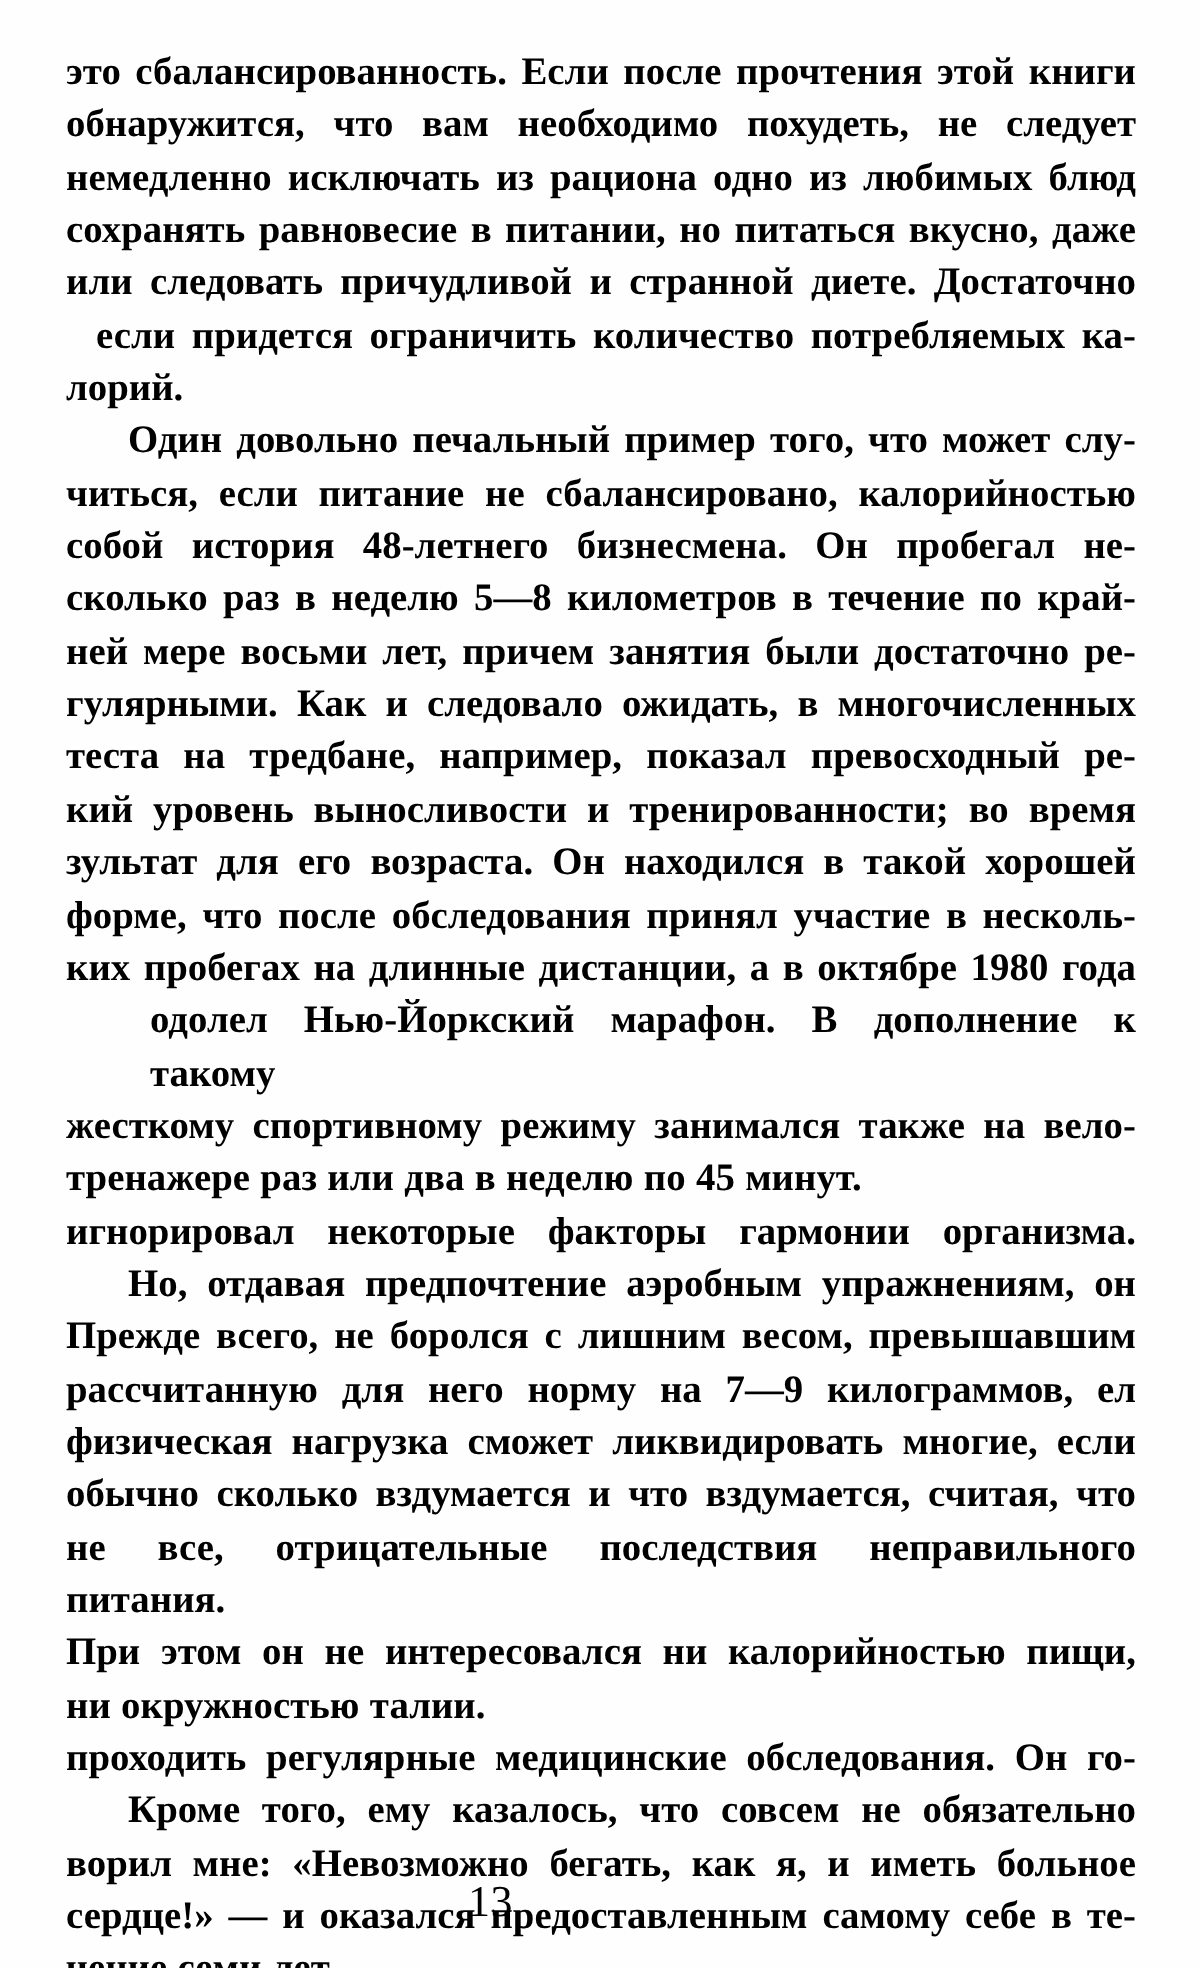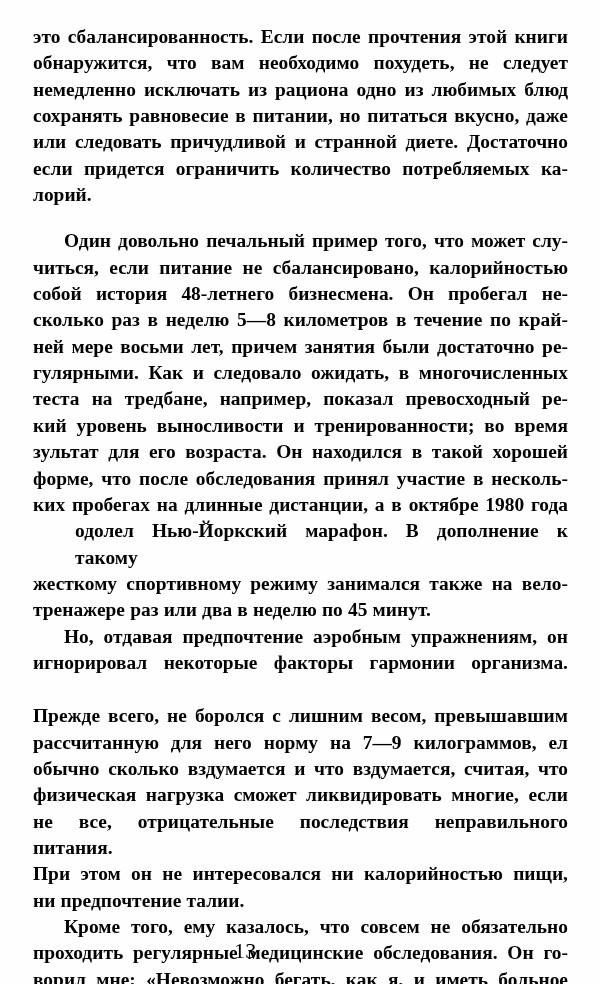--- a/index.html
+++ b/index.html
@@ -74,56 +74,56 @@
 <div class="page">
 
   <div class="text-column">
 
     <p class="para no-indent">
       <span class="line justify" style="text-indent: 0px;">это сбалансированность. Если после прочтения этой книги</span>
       <span class="line justify" style="text-indent: 0px;">обнаружится, что вам необходимо похудеть, не следует</span>
       <span class="line justify" style="text-indent: 0px;">немедленно исключать из рациона одно из любимых блюд</span>
       <span class="line justify" style="text-indent: 0px;">сохранять равновесие в питании, но питаться вкусно, даже</span>
       <span class="line justify" style="text-indent: 0px;">или следовать причудливой и странной диете. Достаточно</span>
-      <span class="line justify" style="text-indent: 0px;">если придется ограничить количество потребляемых ка-</span>
+      <span class="line justify" style="text-indent: 0px; margin-left: 15px;">если придется ограничить количество потребляемых ка-</span>
       <span class="line" style="text-indent: 0px;">лорий.</span>
     </p>
 
     <p class="para">
-      <span class="line justify first-line" style="text-indent: 0px; margin-left: 31px; margin-top: 20px;">Один довольно печальный пример того, что может слу-</span>
+      <span class="line justify first-line" style="text-indent: 0px; margin-left: 31px;">Один довольно печальный пример того, что может слу-</span>
       <span class="line justify" style="text-indent: 0px;">читься, если питание не сбалансировано, калорийностью</span>
       <span class="line justify" style="text-indent: 0px;">собой история 48-летнего бизнесмена. Он пробегал не-</span>
       <span class="line justify" style="text-indent: 0px;">сколько раз в неделю 5—8 километров в течение по край-</span>
       <span class="line justify" style="text-indent: 0px;">ней мере восьми лет, причем занятия были достаточно ре-</span>
       <span class="line justify" style="text-indent: 0px;">гулярными. Как и следовало ожидать, в многочисленных</span>
       <span class="line justify" style="text-indent: 0px;">теста на тредбане, например, показал превосходный ре-</span>
       <span class="line justify" style="text-indent: 0px;">кий уровень выносливости и тренированности; во время</span>
       <span class="line justify" style="text-indent: 0px;">зультат для его возраста. Он находился в такой хорошей</span>
       <span class="line justify" style="text-indent: 0px;">форме, что после обследования принял участие в несколь-</span>
       <span class="line justify" style="text-indent: 0px;">ких пробегах на длинные дистанции, а в октябре 1980 года</span>
       <span class="line justify" style="text-indent: 0px; margin-left: 42px;">одолел Нью-Йоркский марафон. В дополнение к такому</span>
       <span class="line justify" style="text-indent: 0px;">жесткому спортивному режиму занимался также на вело-</span>
       <span class="line" style="text-indent: 0px;">тренажере раз или два в неделю по 45 минут.</span>
     </p>
 
     <p class="para">
+      <span class="line justify" style="text-indent: 0px;">игнорировал некоторые факторы гармонии организма.</span>
       <span class="line justify first-line" style="text-indent: 0px; margin-left: 31px;">Но, отдавая предпочтение аэробным упражнениям, он</span>
-      <span class="line justify" style="text-indent: 0px;">игнорировал некоторые факторы гармонии организма.</span>
-      <span class="line justify" style="text-indent: 0px; margin-top: 27px;">Прежде всего, не боролся с лишним весом, превышавшим</span>
+      <span class="line justify" style="text-indent: 0px;">Прежде всего, не боролся с лишним весом, превышавшим</span>
       <span class="line justify" style="text-indent: 0px;">рассчитанную для него норму на 7—9 килограммов, ел</span>
+      <span class="line justify" style="text-indent: 0px;">физическая нагрузка сможет ликвидировать многие, если</span>
       <span class="line justify" style="text-indent: 0px;">обычно сколько вздумается и что вздумается, считая, что</span>
-      <span class="line justify" style="text-indent: 0px;">физическая нагрузка сможет ликвидировать многие, если</span>
       <span class="line justify" style="text-indent: 0px;">не все, отрицательные последствия неправильного питания.</span>
       <span class="line justify" style="text-indent: 0px;">При этом он не интересовался ни калорийностью пищи,</span>
-      <span class="line" style="text-indent: 0px;">ни предпочтение талии.</span>
+      <span class="line" style="text-indent: 0px;">ни окружностью талии.</span>
     </p>
 
     <p class="para">
+      <span class="line justify" style="text-indent: 0px;">проходить регулярные медицинские обследования. Он го-</span>
       <span class="line justify first-line" style="text-indent: 0px; margin-left: 31px;">Кроме того, ему казалось, что совсем не обязательно</span>
-      <span class="line justify" style="text-indent: 0px;">проходить регулярные медицинские обследования. Он го-</span>
       <span class="line justify" style="text-indent: 0px;">ворил мне: «Невозможно бегать, как я, и иметь больное</span>
       <span class="line justify" style="text-indent: 0px;">сердце!» — и оказался предоставленным самому себе в те-</span>
       <span class="line" style="text-indent: 0px;">чение семи лет.</span>
     </p>
 
   </div>
 
   <div class="page-number">13</div>
 
 </div>

